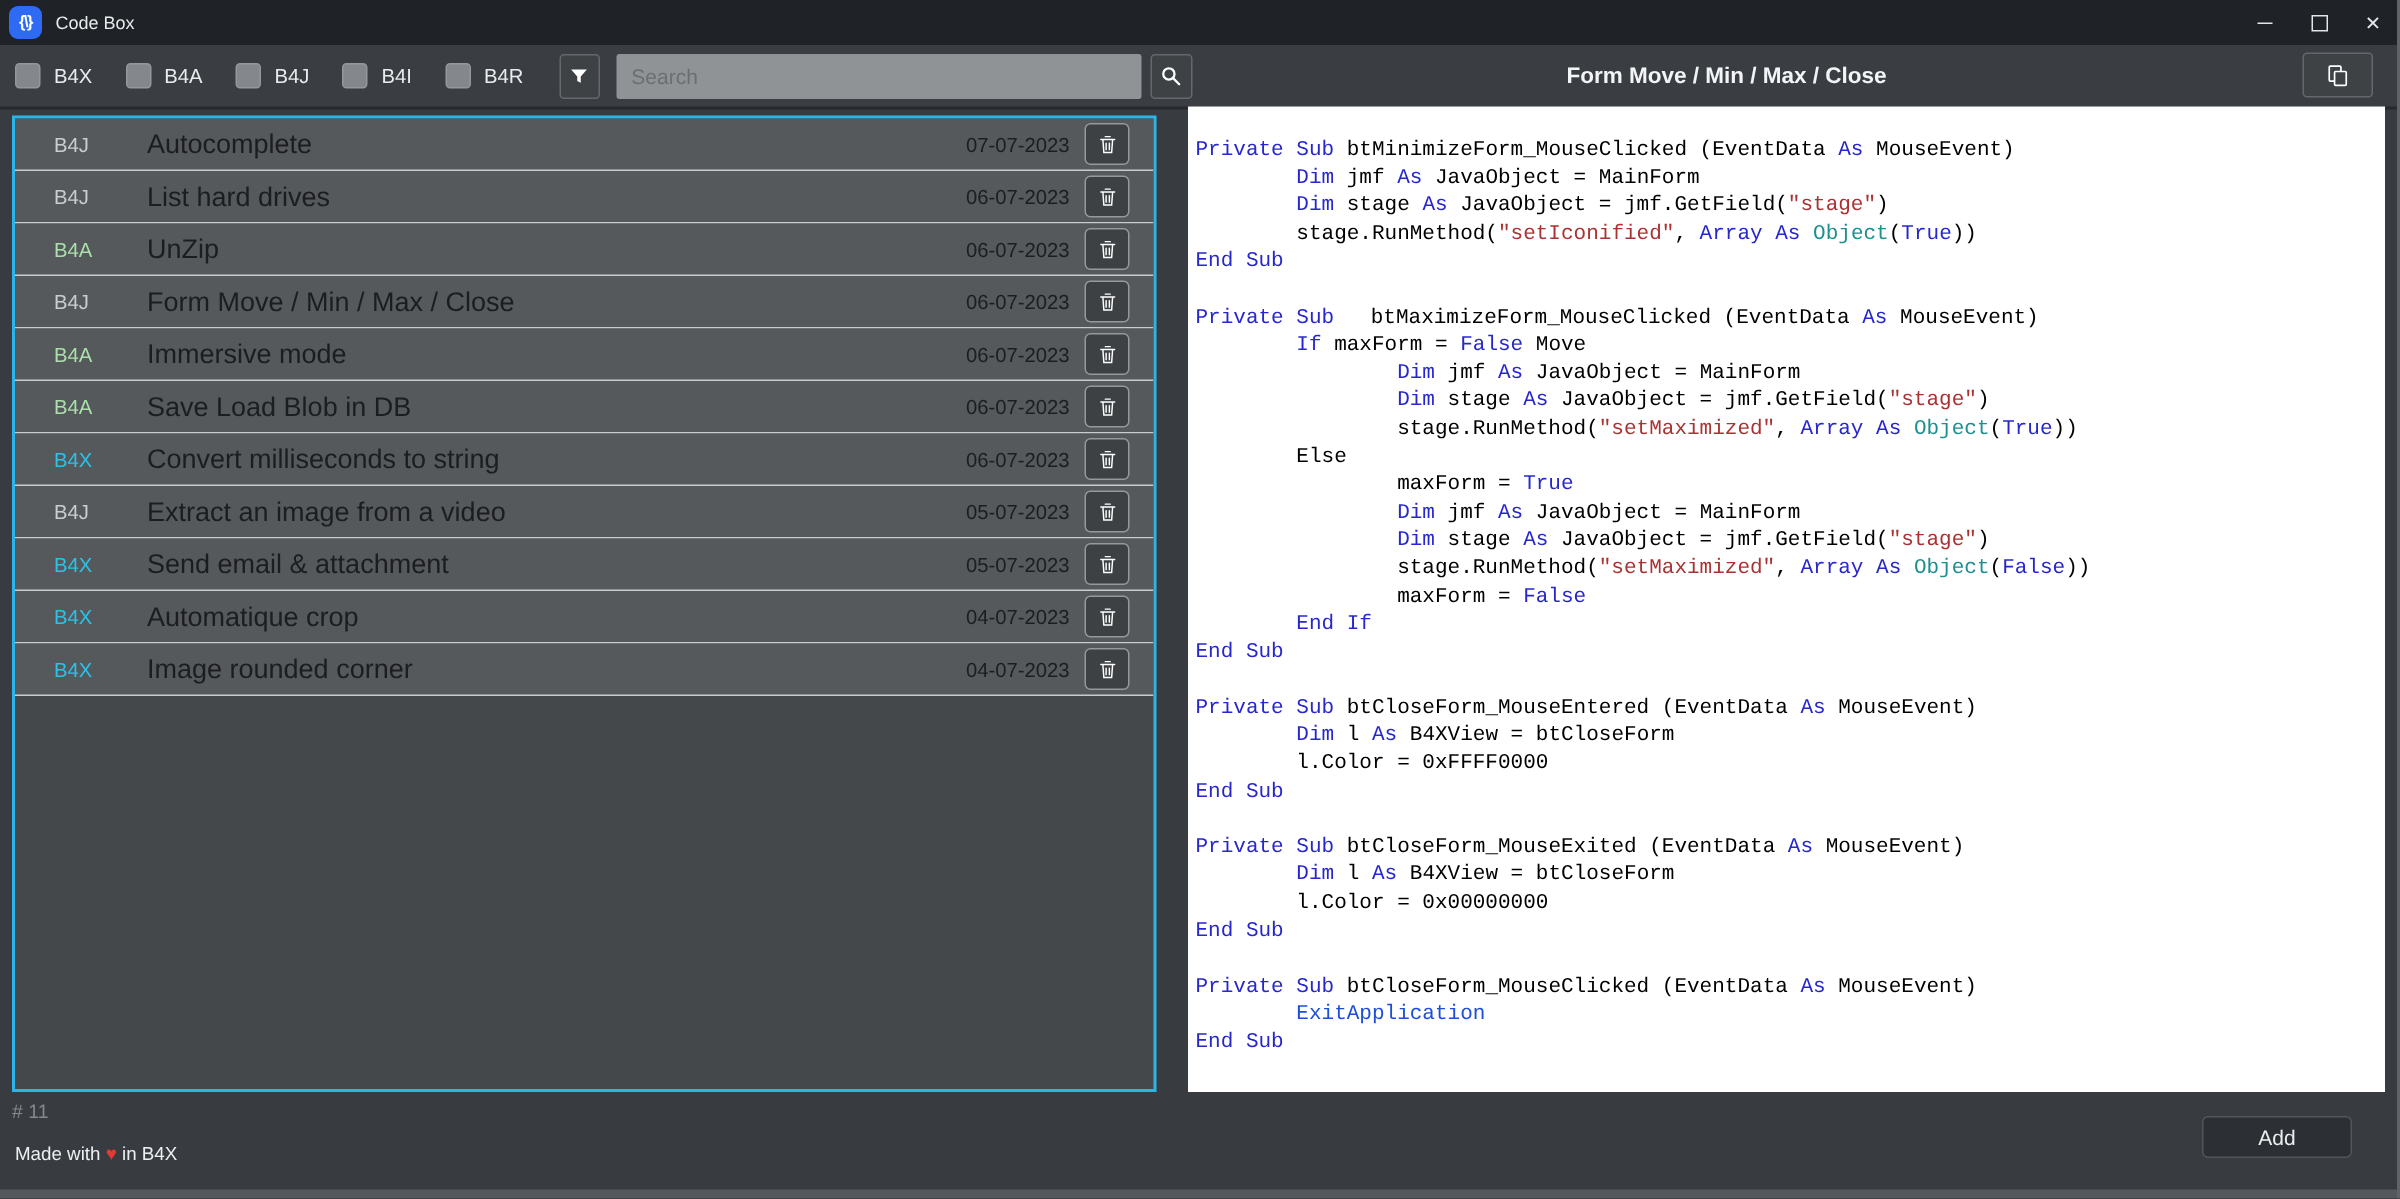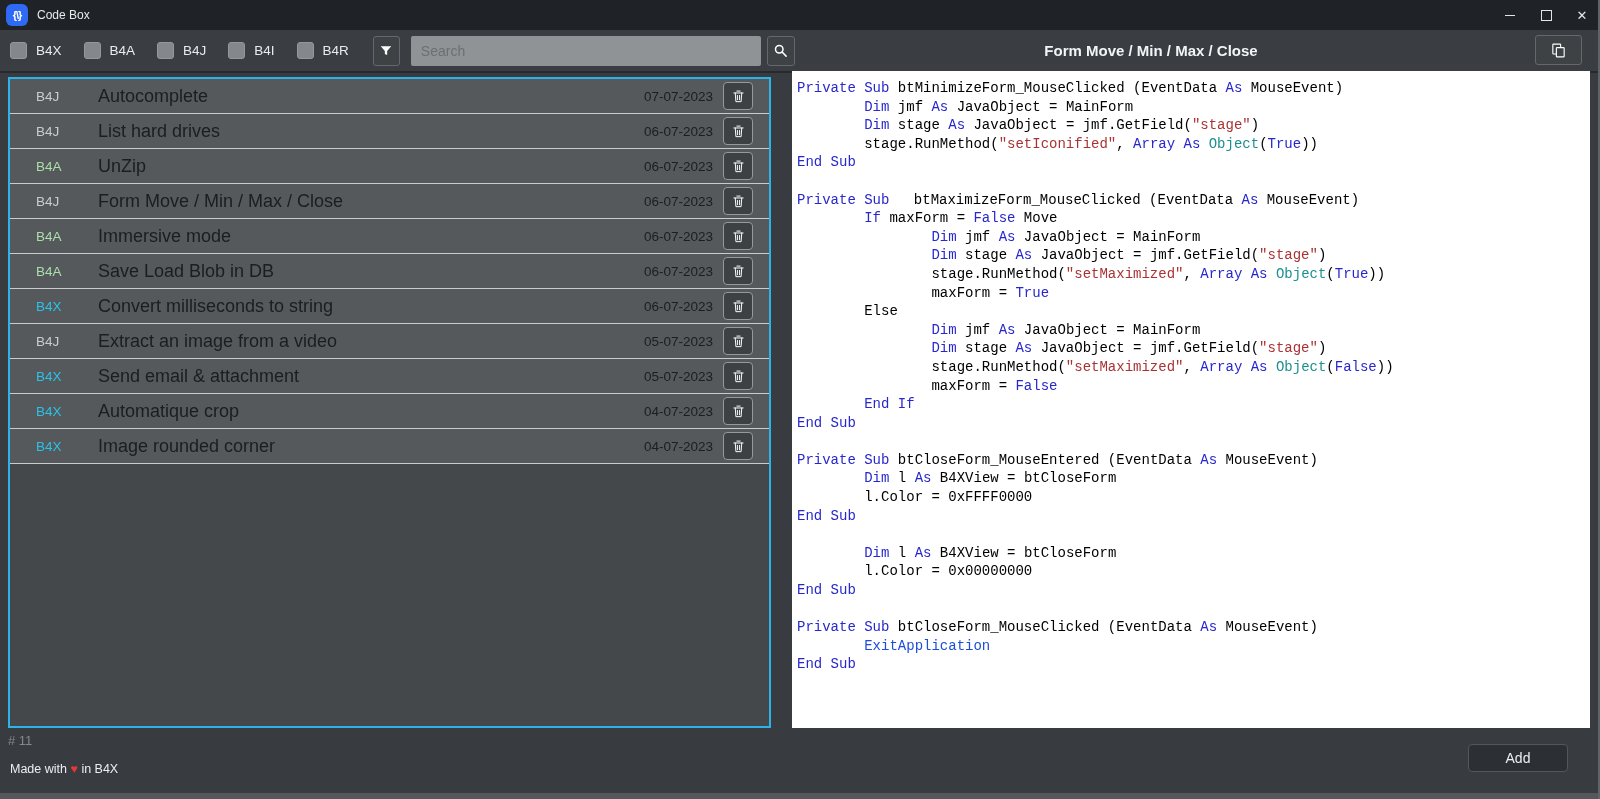--- a/index.html
+++ b/index.html
@@ -45,21 +45,21 @@
        align-items:center;box-sizing:border-box}
   .row-tag{width:62px;padding-left:26px;font-size:13.5px;flex:0 0 auto}
   .row-title{flex:1;color:#1b1d1f;font-size:18px}
   .row-date{color:#1b1d1f;font-size:13.5px;margin-right:10px}
   .del-btn{width:30px;height:28px;margin-right:16px;background:#3d4144;border:1px solid #96999c;
            border-radius:4px;display:flex;align-items:center;justify-content:center;flex:0 0 auto}
 
   
   .code-panel{position:absolute;left:792px;top:71px;width:798px;height:657px;background:#ffffff;
               overflow:hidden}
-  .code-content{padding:8px 4px 0 5px}
+  .code-content{padding:20px 4px 0 5px}
   .code-line{font-family:"Liberation Mono","DejaVu Sans Mono",monospace;font-size:14px;
              line-height:18.6px;white-space:pre;tab-size:8;-moz-tab-size:8;color:#000;min-height:18.6px}
 
   
   .count-label{position:absolute;left:8px;top:733px;color:#84888c;font-size:13px}
   .made-with{position:absolute;left:10px;top:762px;color:#eceef0;font-size:12.5px}
   .heart{color:#e53935}
   .add-btn{position:absolute;left:1468px;top:744px;width:100px;height:28px;background:#2c2f33;
            border:1px solid #53575b;border-radius:4px;color:#eceef0;font-size:14px;
            font-family:"Liberation Sans",sans-serif}
@@ -248,34 +248,35 @@
       <div class="code-line"><span style="color: rgb(0, 0, 0);">	</span><span style="color: rgb(39, 39, 205);">Dim</span><span style="color: rgb(0, 0, 0);"> jmf </span><span style="color: rgb(39, 39, 205);">As</span><span style="color: rgb(0, 0, 0);"> JavaObject = MainForm</span></div>
       <div class="code-line"><span style="color: rgb(0, 0, 0);">	</span><span style="color: rgb(39, 39, 205);">Dim</span><span style="color: rgb(0, 0, 0);"> stage </span><span style="color: rgb(39, 39, 205);">As</span><span style="color: rgb(0, 0, 0);"> JavaObject = jmf.GetField(</span><span style="color: rgb(171, 50, 50);">"stage"</span><span style="color: rgb(0, 0, 0);">)</span></div>
       <div class="code-line"><span style="color: rgb(0, 0, 0);">	stage.RunMethod(</span><span style="color: rgb(171, 50, 50);">"setIconified"</span><span style="color: rgb(0, 0, 0);">, </span><span style="color: rgb(39, 39, 205);">Array</span><span style="color: rgb(0, 0, 0);"> </span><span style="color: rgb(39, 39, 205);">As</span><span style="color: rgb(0, 0, 0);"> </span><span style="color: rgb(29, 143, 143);">Object</span><span style="color: rgb(0, 0, 0);">(</span><span style="color: rgb(39, 39, 205);">True</span><span style="color: rgb(0, 0, 0);">))</span></div>
       <div class="code-line"><span style="color: rgb(39, 39, 205);">End Sub</span></div>
       <div class="code-line"></div>
       <div class="code-line"><span style="color: rgb(39, 39, 205);">Private</span><span style="color: rgb(0, 0, 0);"> </span><span style="color: rgb(39, 39, 205);">Sub</span><span style="color: rgb(0, 0, 0); margin-left: 16px;"> btMaximizeForm_MouseClicked (EventData </span><span style="color: rgb(39, 39, 205);">As</span><span style="color: rgb(0, 0, 0);"> MouseEvent)</span></div>
       <div class="code-line"><span style="color: rgb(0, 0, 0);">	</span><span style="color: rgb(39, 39, 205);">If</span><span style="color: rgb(0, 0, 0);"> maxForm = </span><span style="color: rgb(39, 39, 205);">False</span><span style="color: rgb(0, 0, 0);"> Move</span></div>
       <div class="code-line"><span style="color: rgb(0, 0, 0);">		</span><span style="color: rgb(39, 39, 205);">Dim</span><span style="color: rgb(0, 0, 0);"> jmf </span><span style="color: rgb(39, 39, 205);">As</span><span style="color: rgb(0, 0, 0);"> JavaObject = MainForm</span></div>
       <div class="code-line"><span style="color: rgb(0, 0, 0);">		</span><span style="color: rgb(39, 39, 205);">Dim</span><span style="color: rgb(0, 0, 0);"> stage </span><span style="color: rgb(39, 39, 205);">As</span><span style="color: rgb(0, 0, 0);"> JavaObject = jmf.GetField(</span><span style="color: rgb(171, 50, 50);">"stage"</span><span style="color: rgb(0, 0, 0);">)</span></div>
       <div class="code-line"><span style="color: rgb(0, 0, 0);">		stage.RunMethod(</span><span style="color: rgb(171, 50, 50);">"setMaximized"</span><span style="color: rgb(0, 0, 0);">, </span><span style="color: rgb(39, 39, 205);">Array</span><span style="color: rgb(0, 0, 0);"> </span><span style="color: rgb(39, 39, 205);">As</span><span style="color: rgb(0, 0, 0);"> </span><span style="color: rgb(29, 143, 143);">Object</span><span style="color: rgb(0, 0, 0);">(</span><span style="color: rgb(39, 39, 205);">True</span><span style="color: rgb(0, 0, 0);">))</span></div>
+      <div class="code-line"><span style="color: rgb(0, 0, 0);">	Else</span></div>
       <div class="code-line"><span style="color: rgb(0, 0, 0);">		maxForm = </span><span style="color: rgb(39, 39, 205);">True</span></div>
-      <div class="code-line"><span style="color: rgb(0, 0, 0);">	Else</span></div>
       <div class="code-line"><span style="color: rgb(0, 0, 0);">		</span><span style="color: rgb(39, 39, 205);">Dim</span><span style="color: rgb(0, 0, 0);"> jmf </span><span style="color: rgb(39, 39, 205);">As</span><span style="color: rgb(0, 0, 0);"> JavaObject = MainForm</span></div>
       <div class="code-line"><span style="color: rgb(0, 0, 0);">		</span><span style="color: rgb(39, 39, 205);">Dim</span><span style="color: rgb(0, 0, 0);"> stage </span><span style="color: rgb(39, 39, 205);">As</span><span style="color: rgb(0, 0, 0);"> JavaObject = jmf.GetField(</span><span style="color: rgb(171, 50, 50);">"stage"</span><span style="color: rgb(0, 0, 0);">)</span></div>
       <div class="code-line"><span style="color: rgb(0, 0, 0);">		stage.RunMethod(</span><span style="color: rgb(171, 50, 50);">"setMaximized"</span><span style="color: rgb(0, 0, 0);">, </span><span style="color: rgb(39, 39, 205);">Array</span><span style="color: rgb(0, 0, 0);"> </span><span style="color: rgb(39, 39, 205);">As</span><span style="color: rgb(0, 0, 0);"> </span><span style="color: rgb(29, 143, 143);">Object</span><span style="color: rgb(0, 0, 0);">(</span><span style="color: rgb(39, 39, 205);">False</span><span style="color: rgb(0, 0, 0);">))</span></div>
       <div class="code-line"><span style="color: rgb(0, 0, 0);">		maxForm = </span><span style="color: rgb(39, 39, 205);">False</span></div>
       <div class="code-line"><span style="color: rgb(0, 0, 0);">	</span><span style="color: rgb(39, 39, 205);">End If</span></div>
       <div class="code-line"><span style="color: rgb(39, 39, 205);">End Sub</span></div>
       <div class="code-line"></div>
       <div class="code-line"><span style="color: rgb(39, 39, 205);">Private</span><span style="color: rgb(0, 0, 0);"> </span><span style="color: rgb(39, 39, 205);">Sub</span><span style="color: rgb(0, 0, 0);"> btCloseForm_MouseEntered (EventData </span><span style="color: rgb(39, 39, 205);">As</span><span style="color: rgb(0, 0, 0);"> MouseEvent)</span></div>
       <div class="code-line"><span style="color: rgb(0, 0, 0);">	</span><span style="color: rgb(39, 39, 205);">Dim</span><span style="color: rgb(0, 0, 0);"> l </span><span style="color: rgb(39, 39, 205);">As</span><span style="color: rgb(0, 0, 0);"> B4XView = btCloseForm</span></div>
       <div class="code-line"><span style="color: rgb(0, 0, 0);">	l.Color = 0xFFFF0000</span></div>
       <div class="code-line"><span style="color: rgb(39, 39, 205);">End Sub</span></div>
       <div class="code-line"></div>
+      <div class="code-line"><span style="color: rgb(39, 39, 205);">Private</span><span style="color: rgb(0, 0, 0);"> </span><span style="color: rgb(39, 39, 205);">Sub</span><span style="color: rgb(0, 0, 0);"> btCloseForm_MouseExited (EventData </span><span style="color: rgb(39, 39, 205);">As</span><span style="color: rgb(0, 0, 0);"> MouseEvent)</span></div>
       <div class="code-line"><span style="color: rgb(0, 0, 0);">	</span><span style="color: rgb(39, 39, 205);">Dim</span><span style="color: rgb(0, 0, 0);"> l </span><span style="color: rgb(39, 39, 205);">As</span><span style="color: rgb(0, 0, 0);"> B4XView = btCloseForm</span></div>
       <div class="code-line"><span style="color: rgb(0, 0, 0);">	l.Color = 0x00000000</span></div>
       <div class="code-line"><span style="color: rgb(39, 39, 205);">End Sub</span></div>
       <div class="code-line"></div>
       <div class="code-line"><span style="color: rgb(39, 39, 205);">Private</span><span style="color: rgb(0, 0, 0);"> </span><span style="color: rgb(39, 39, 205);">Sub</span><span style="color: rgb(0, 0, 0);"> btCloseForm_MouseClicked (EventData </span><span style="color: rgb(39, 39, 205);">As</span><span style="color: rgb(0, 0, 0);"> MouseEvent)</span></div>
       <div class="code-line"><span style="color: rgb(0, 0, 0);">	</span><span style="color: #1d4ed8;">ExitApplication</span></div>
       <div class="code-line"><span style="color: rgb(39, 39, 205);">End Sub</span></div>
     </div>
 </div>
 

